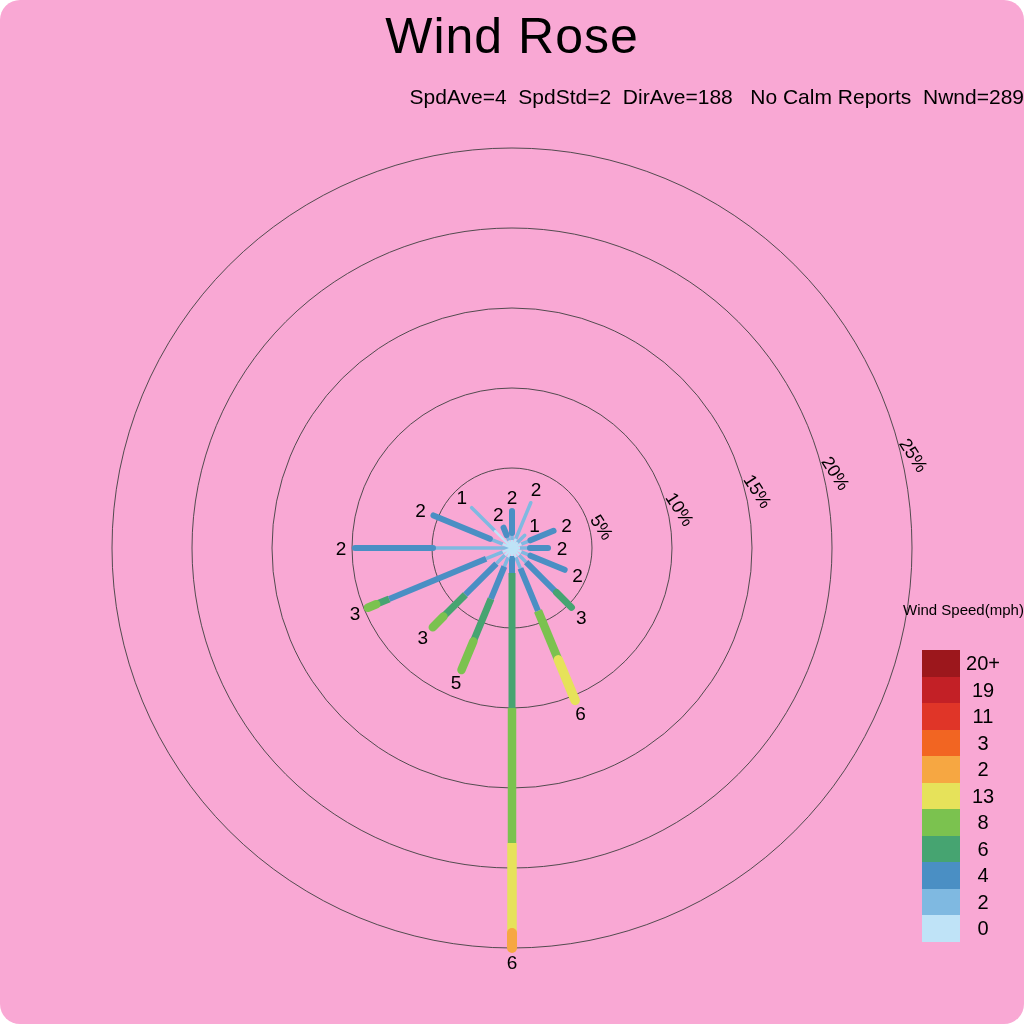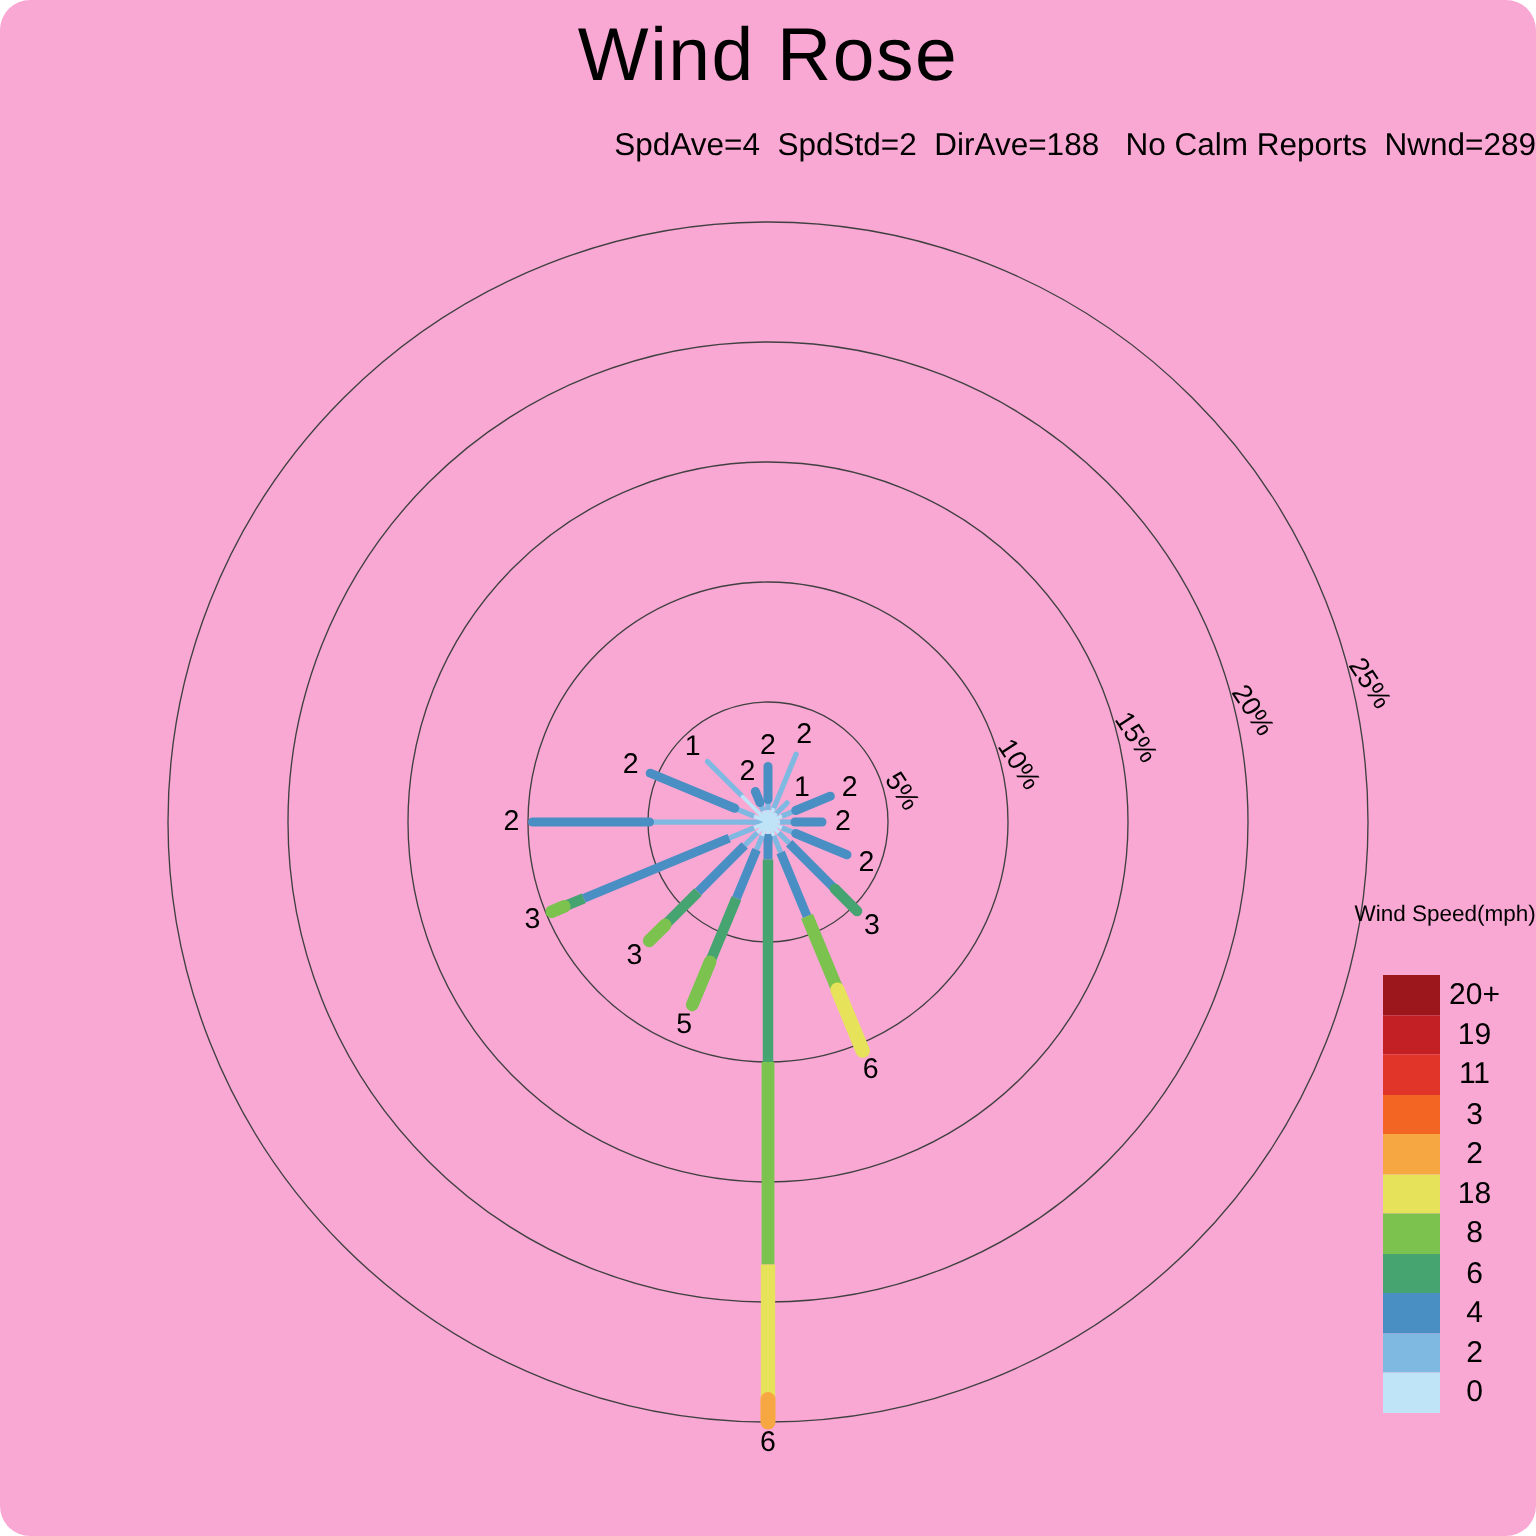--- a/index.html
+++ b/index.html
@@ -129,21 +129,21 @@
         <div class="legend-row">
           <div class="legend-swatch" style="background: rgb(242, 101, 34);"></div>
           <span class="legend-label">3</span>
         </div>
         <div class="legend-row">
           <div class="legend-swatch" style="background: rgb(246, 167, 66);"></div>
           <span class="legend-label">2</span>
         </div>
         <div class="legend-row">
           <div class="legend-swatch" style="background: rgb(230, 226, 90);"></div>
-          <span class="legend-label">18</span>
+          <span class="legend-label">13</span>
         </div>
         <div class="legend-row">
           <div class="legend-swatch" style="background: rgb(123, 194, 79);"></div>
           <span class="legend-label">8</span>
         </div>
         <div class="legend-row">
           <div class="legend-swatch" style="background: rgb(70, 164, 113);"></div>
           <span class="legend-label">6</span>
         </div>
         <div class="legend-row">

